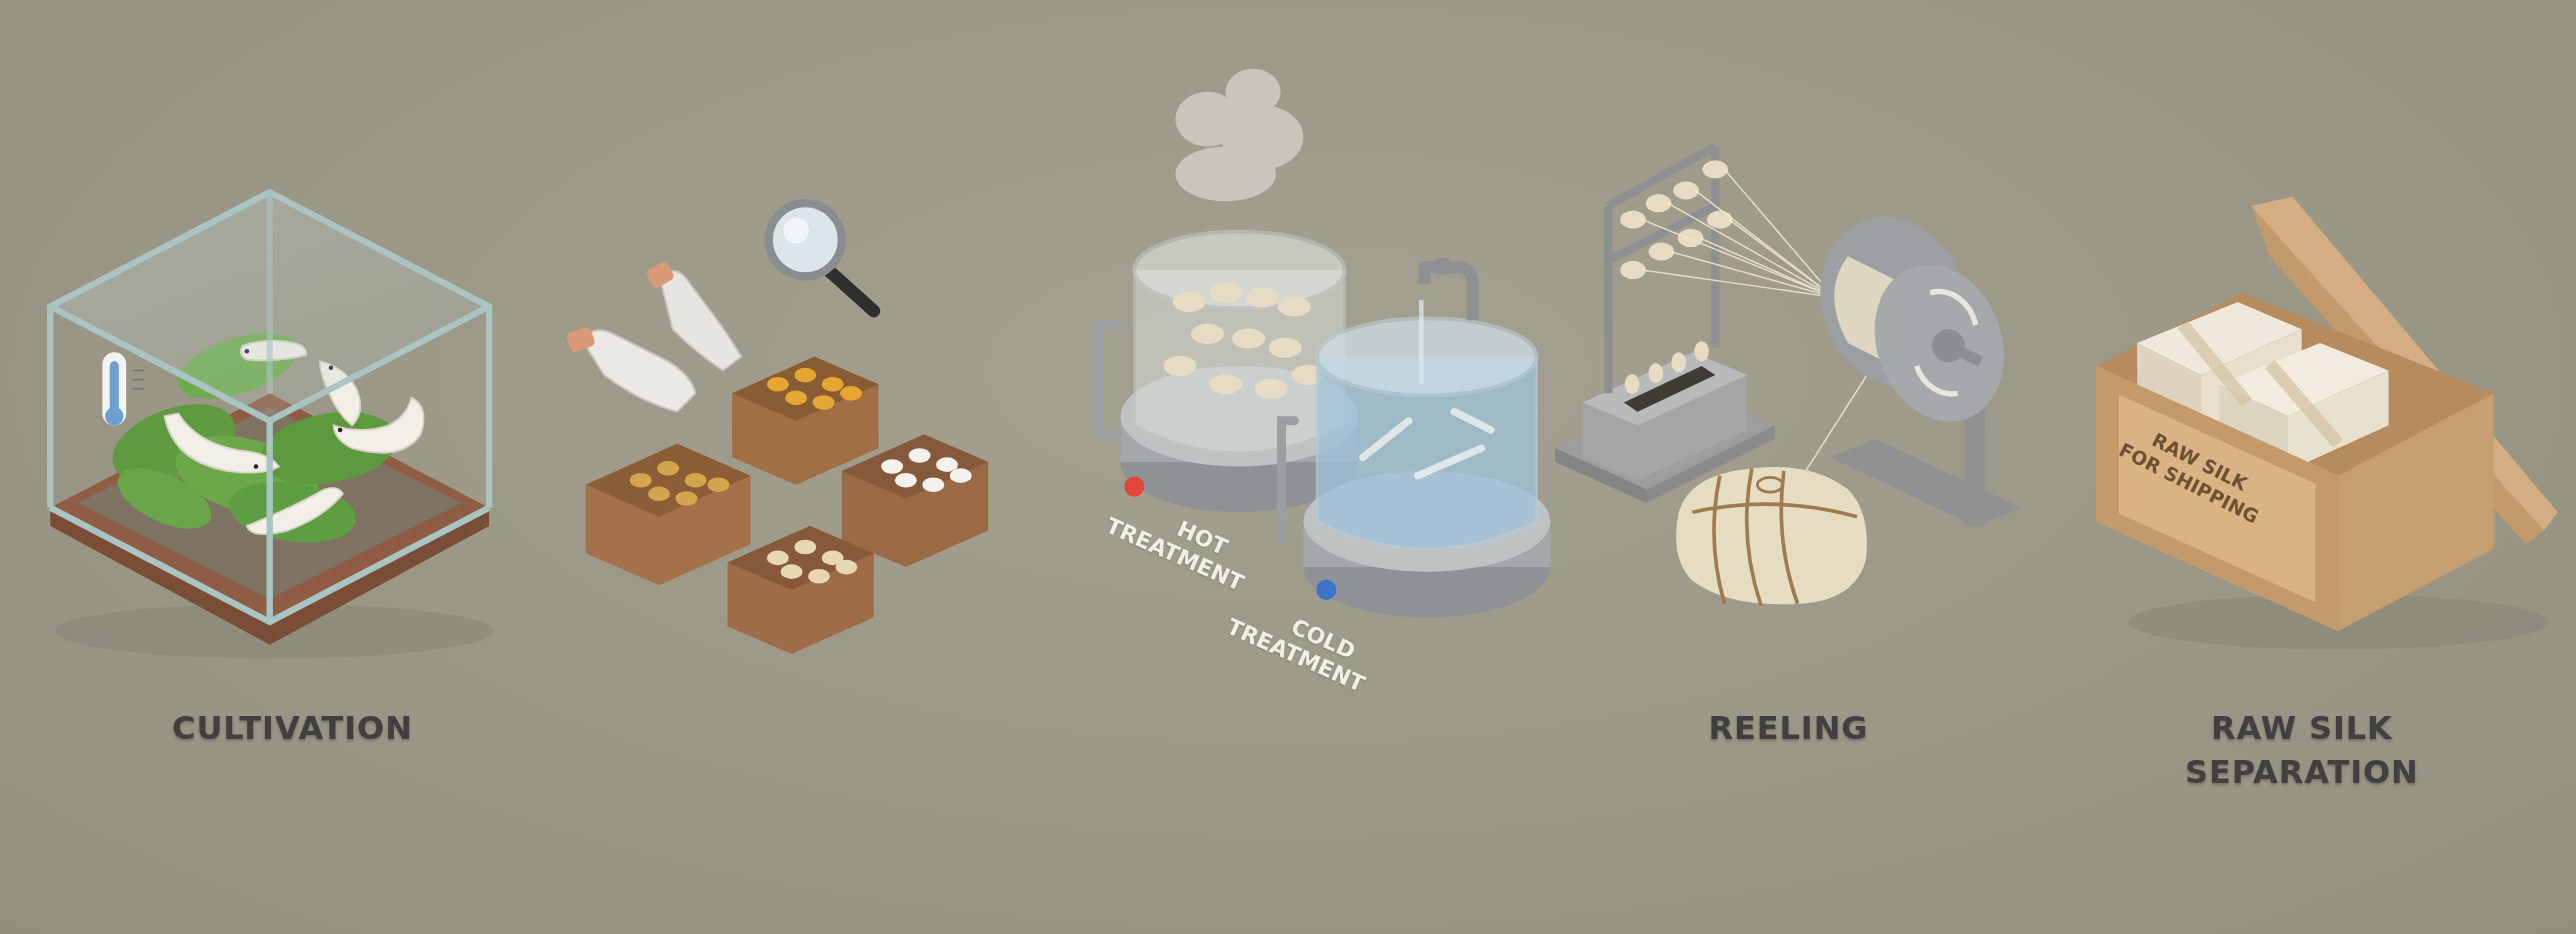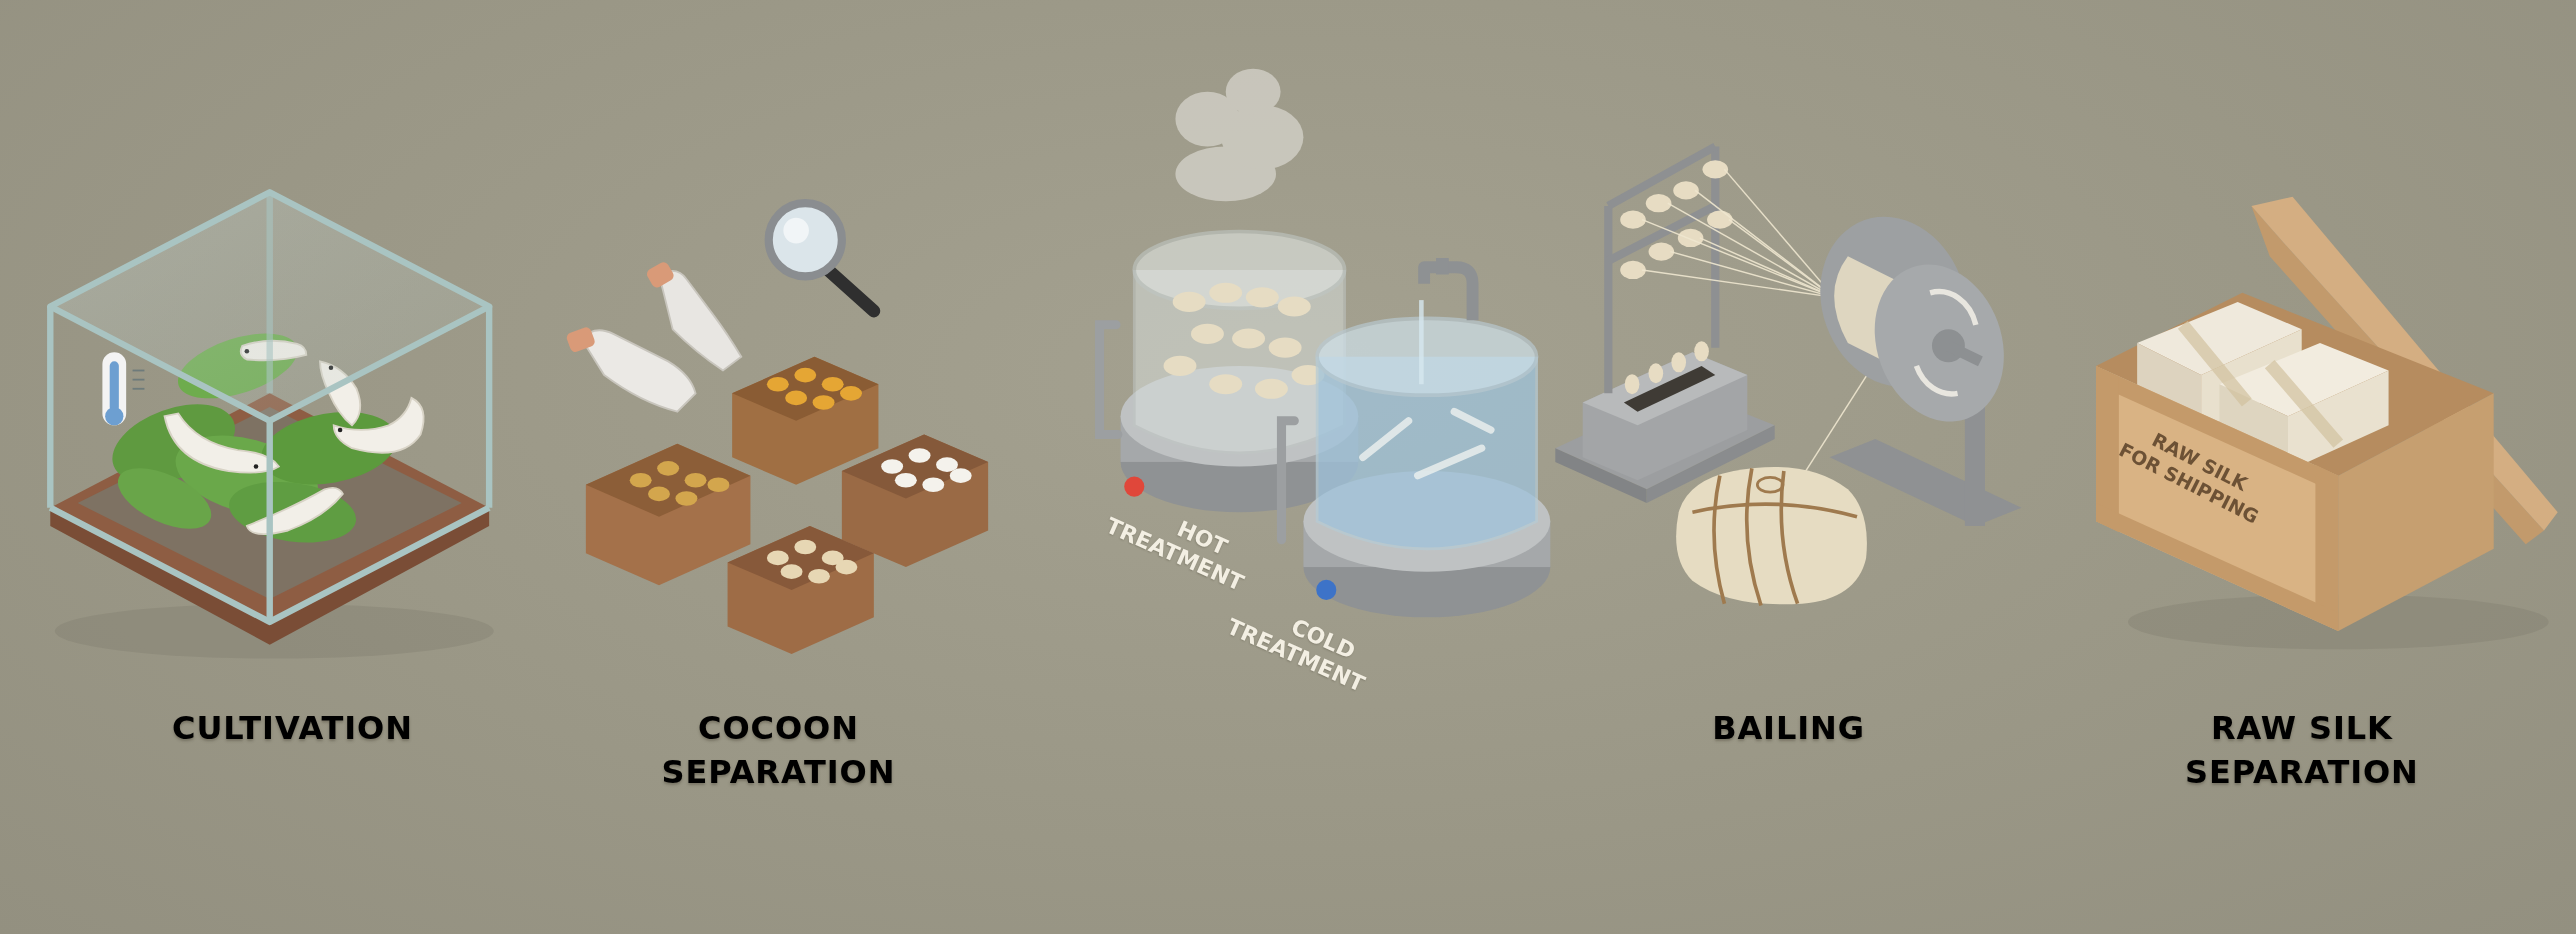--- a/index.html
+++ b/index.html
@@ -9,21 +9,21 @@
       background-image: radial-gradient(ellipse at 50% 40%, #a4a190 0%, #9a9786 60%, #939080 100%);
       font-family: "Liberation Sans", sans-serif;
       position: relative;
     }
     .stage {
       position: absolute; top: 0; height: 935px;
     }
     .illus { position: absolute; left: 0; top: 0; }
     .label {
       position: absolute; top: 706px;
-      color: #000000;
+      color: #404040;
       font-family: "DejaVu Sans", sans-serif;
       font-weight: bold;
       font-size: 32px;
       letter-spacing: 0.9px;
       line-height: 44px;
       text-align: center;
       text-shadow: 0 1.8px 2.7px rgba(60,55,40,0.35);
       white-space: nowrap;
     }
     .label span { display: block; }
@@ -177,24 +177,20 @@
       </g>
     </g>
 
     <g>
       <path d="M140 300 q20 -10 30 5 l30 40 q15 20 30 45 l-20 15 q-30 -20 -55 -45 z" fill="#e8e6e2" stroke="#c8c5bd" stroke-width="2"></path>
       <rect x="128" y="290" width="26" height="22" rx="6" fill="#d99a78" transform="rotate(-30 140 300)"></rect>
       <path d="M55 370 q15 -15 35 -5 l60 30 q25 15 30 35 l-20 20 q-40 -10 -80 -40 z" fill="#ebe9e5" stroke="#c8c5bd" stroke-width="2"></path>
       <rect x="40" y="360" width="28" height="22" rx="6" fill="#d99a78" transform="rotate(-20 55 370)"></rect>
     </g>
   </svg>
-  <div class="label" style="left:37px; width:421px;">
-    <span>COCOON</span>
-    <span>SEPARATION</span>
-  </div>
 </div>
 
 <div class="stage" style="left:1052px; width:512px;">
   <svg class="illus" width="512" height="677" viewBox="0 0 560 740">
 
     <g fill="#e4e2dc" opacity="0.6">
       <ellipse cx="190" cy="190" rx="55" ry="30"></ellipse>
       <ellipse cx="230" cy="150" rx="45" ry="35"></ellipse>
       <ellipse cx="170" cy="130" rx="35" ry="30"></ellipse>
       <ellipse cx="220" cy="100" rx="30" ry="25"></ellipse>
@@ -313,21 +309,21 @@
     <g>
       <path d="M155 560 q10 -35 60 -45 q80 -15 125 20 q25 25 20 75 q-10 45 -70 50 q-80 5 -120 -25 q-25 -25 -15 -75z" fill="#e6dcc2"></path>
       <path d="M200 520 q-15 70 5 140" fill="none" stroke="#9f7a4e" stroke-width="4"></path>
       <path d="M235 512 q-15 75 10 150" fill="none" stroke="#9f7a4e" stroke-width="4"></path>
       <path d="M270 515 q-10 75 15 145" fill="none" stroke="#9f7a4e" stroke-width="4"></path>
       <path d="M170 560 q90 -20 180 5" fill="none" stroke="#9f7a4e" stroke-width="4"></path>
       <ellipse cx="255" cy="530" rx="14" ry="8" fill="none" stroke="#9f7a4e" stroke-width="3"></ellipse>
     </g>
   </svg>
   <div class="label" style="left:41px; width:421px;">
-    <span>BAILING</span>
+    <span>REELING</span>
   </div>
 </div>
 
 <div class="stage" style="left:2064px; width:512px;">
   <svg class="illus" width="512" height="677" viewBox="0 0 560 740">
     <ellipse cx="300" cy="680" rx="230" ry="30" fill="#7f7c6c" opacity="0.35"></ellipse>
 
     <polygon points="205,225 240,265 525,580 505,595 225,280" fill="#c29a6c"></polygon>
     <polygon points="205,225 250,215 540,560 525,580 240,265" fill="#d4ae82"></polygon>
 

